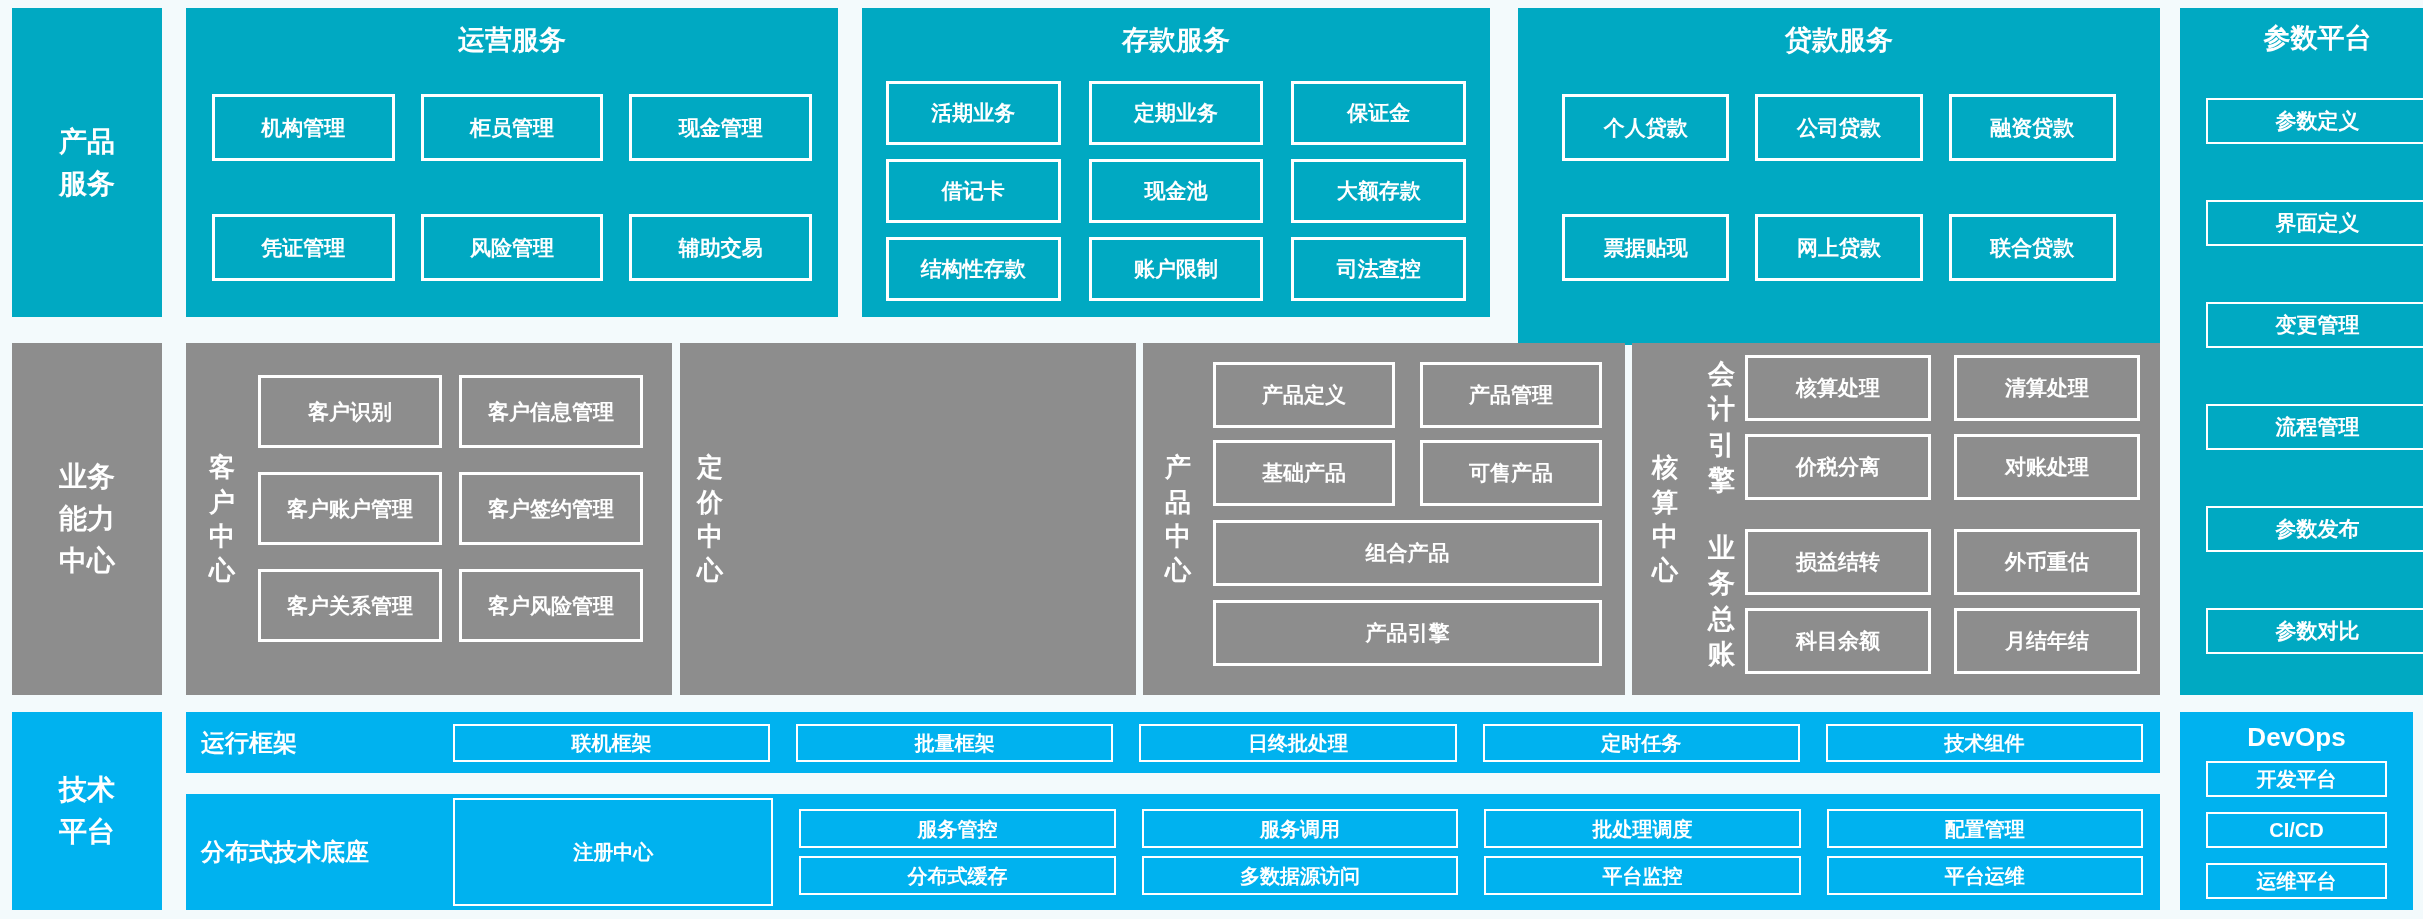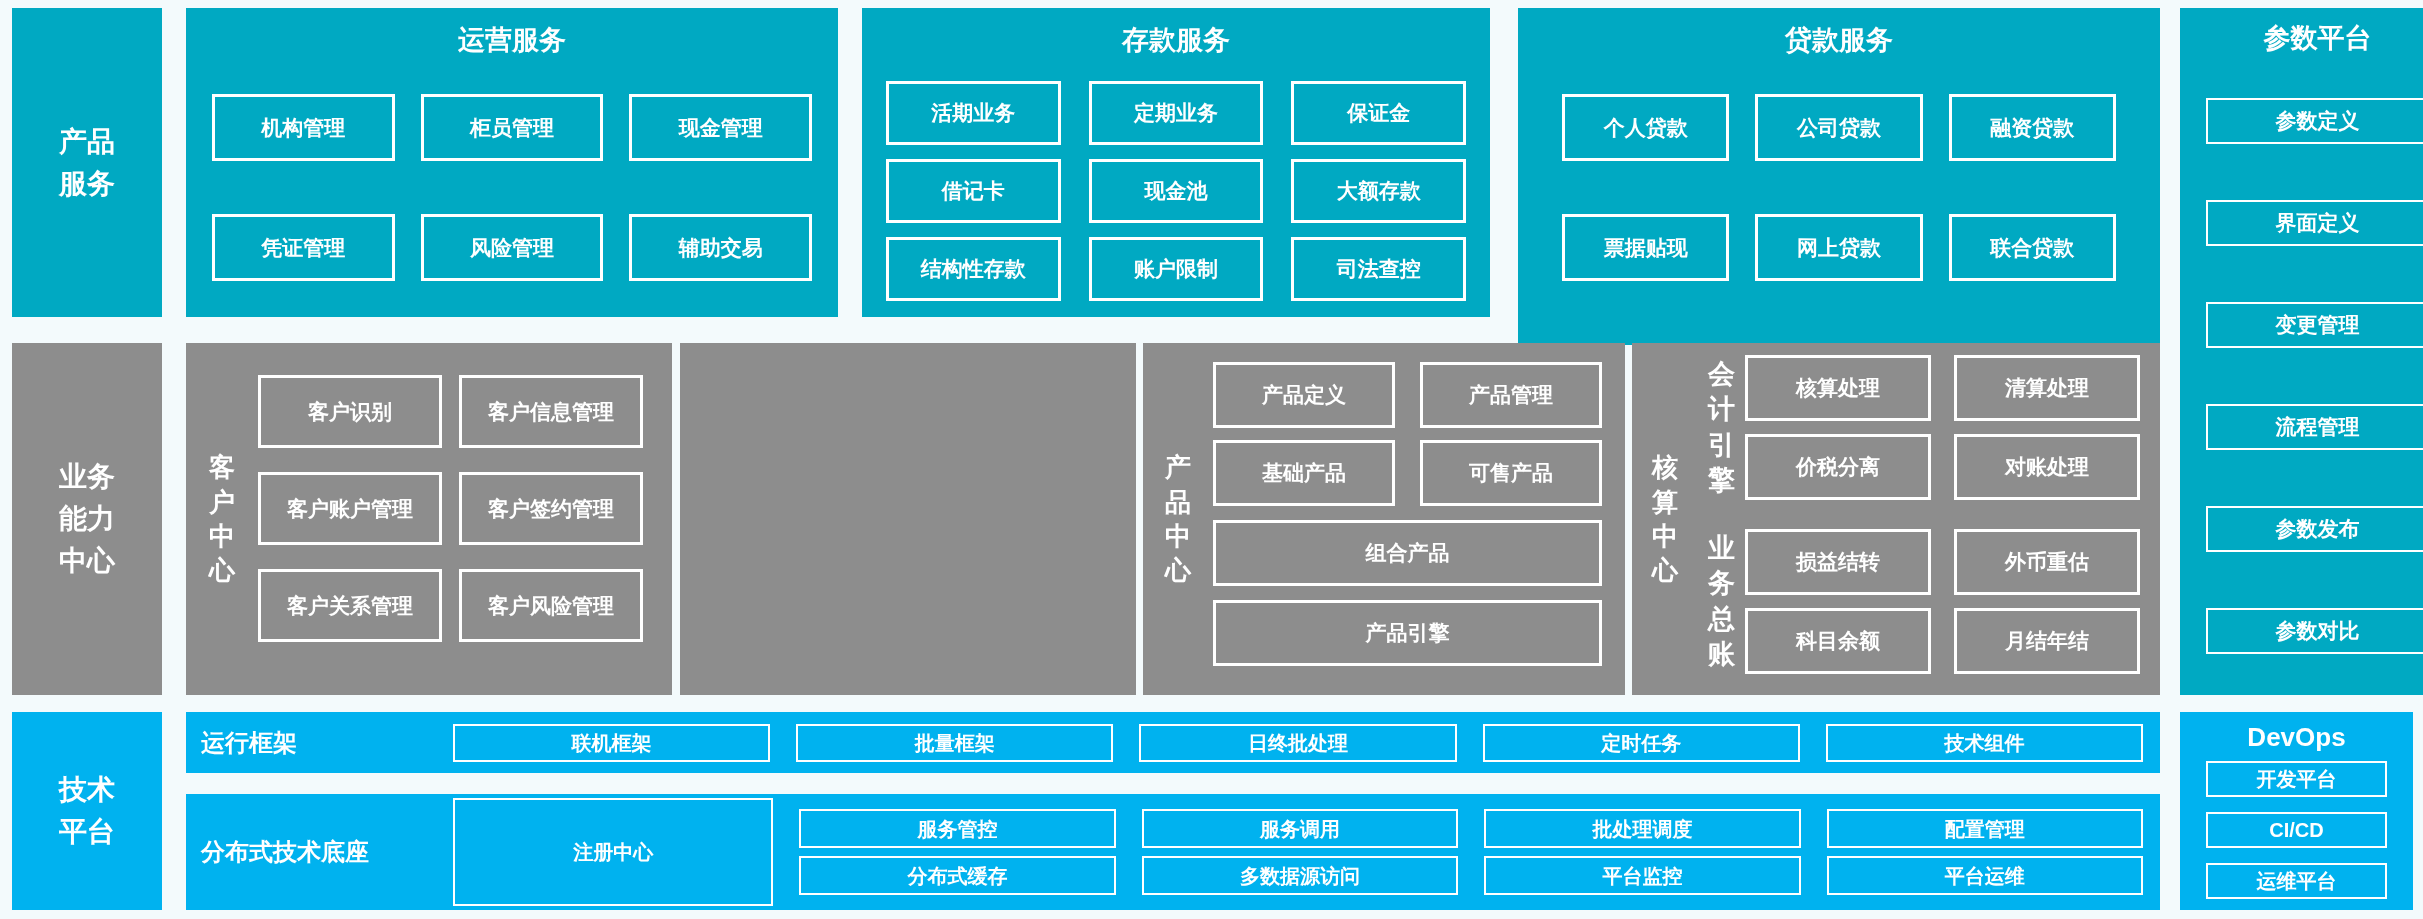--- a/index.html
+++ b/index.html
@@ -160,20 +160,23 @@
       <div class="box">客户识别</div>
       <div class="box">客户信息管理</div>
       <div class="box">客户账户管理</div>
       <div class="box">客户签约管理</div>
       <div class="box">客户关系管理</div>
       <div class="box">客户风险管理</div>
     </div>
   </div>
 
   <div class="panel gray" id="sec-pricing">
+    <div class="clabel">
+      <span class="vert">定价中心</span>
+    </div>
   </div>
 
   <div class="panel gray" id="sec-product">
     <div class="clabel">
       <span class="vert">产品中心</span>
     </div>
     <div class="pcontent">
       <div class="grid2">
         <div class="box">产品定义</div>
         <div class="box">产品管理</div>

